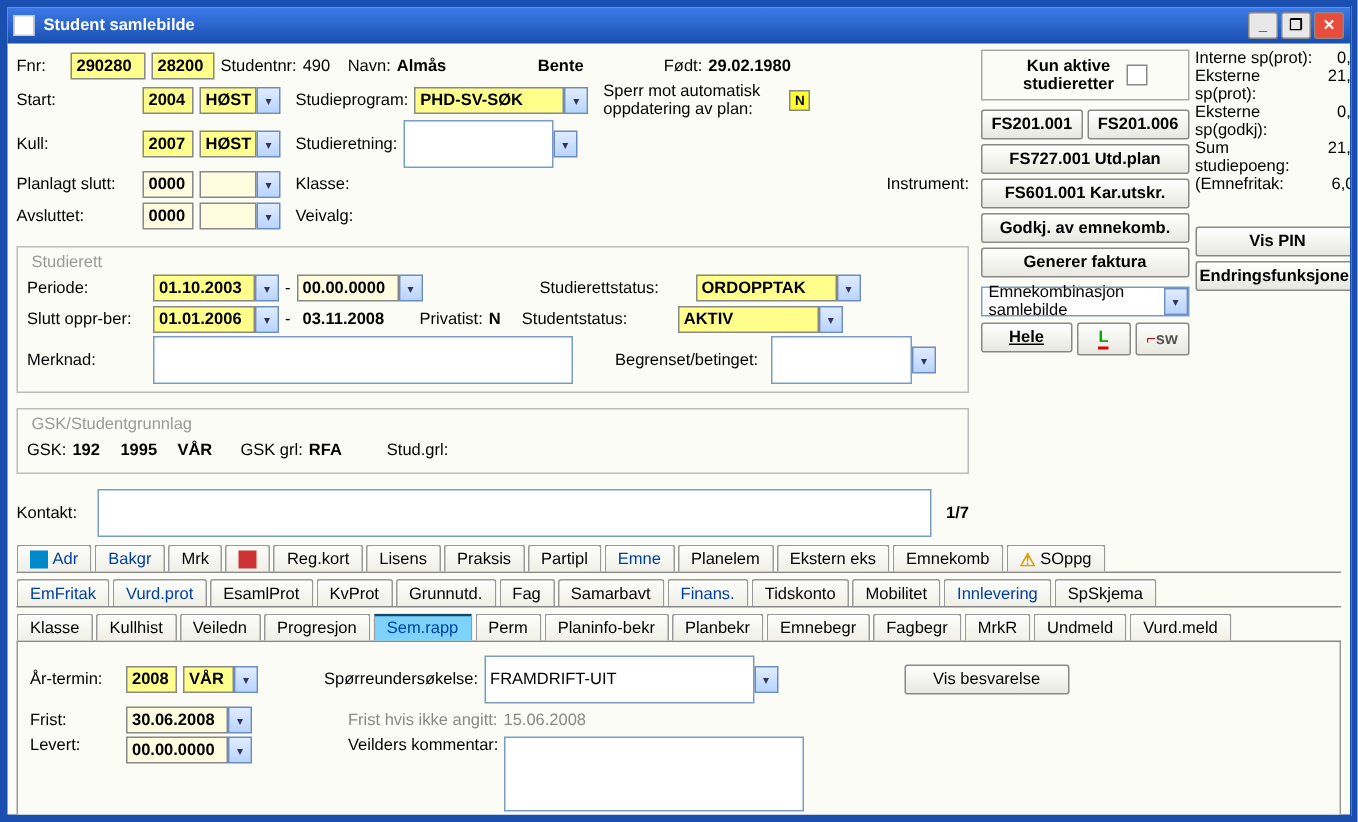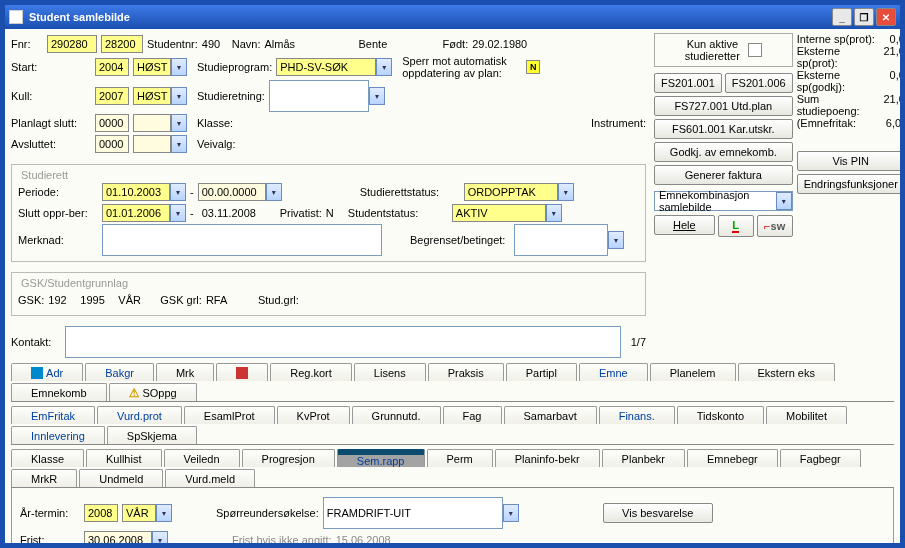--- a/index.html
+++ b/index.html
@@ -10,36 +10,36 @@
   .winbtn{width:20px;height:18px;background:#e8e8e8;border:1px solid #888;margin-left:2px;border-radius:2px;display:flex;align-items:center;justify-content:center;cursor:pointer;color:#000;font-weight:bold;font-size:10px}
   .close{background:#e84d3c;color:#fff}
   .content{flex:1;padding:4px 6px;display:flex;flex-direction:column;overflow:hidden}
   .row{display:flex;align-items:center;gap:4px;margin:1px 0;min-height:20px}
   .lbl{color:#000}
   .fld{background:#fffce0;border:1px solid #888;padding:1px 3px;height:18px;display:inline-flex;align-items:center}
   .yellow{background:#ffff8c}
   .dd{width:16px;height:18px;background:linear-gradient(#e0ecff,#b8d4ff);border:1px solid #6a8cc0;display:inline-flex;align-items:center;justify-content:center;cursor:pointer;font-size:8px;color:#335}
   .fldwrap{display:inline-flex;align-items:center}
   .txt{background:#fff;border:1px solid #7a9cc0;height:18px;padding:15px 3px;display:inline-flex;align-items:center}
-  .bold{font-weight:normal}
+  .bold{font-weight:bold}
   .top{display:flex;gap:8px}
   .leftcol{flex:1}
   .rightcol{width:240px;display:flex;gap:4px}
   .kun{border:1px solid #aaa;padding:4px;text-align:center}
   .stats{font-size:10px}
   .stats .r{display:flex;justify-content:space-between;gap:6px}
   .btngrid{display:flex;flex-direction:column;gap:3px;margin-top:6px}
   .btnrow{display:flex;gap:3px}
   .btn{background:linear-gradient(#fff,#e8e8e0);border:1px solid #888;border-radius:2px;padding:2px 6px;height:20px;cursor:pointer;display:inline-flex;align-items:center;justify-content:center;white-space:nowrap;font-size:11px}
   .fieldset{border:1px solid #bbb;padding:4px 6px;margin:10px 0}
   .fieldset .legend{color:#999;font-size:11px;margin-top:-10px;background:#fcfcf6;display:inline-block;padding:0 3px}
   .tabbar{display:flex;flex-wrap:wrap;gap:2px;border-bottom:1px solid #888;margin-top:4px}
-  .tab{background:linear-gradient(#fdfdfb,#f0f0e8);border:1px solid #999;border-bottom:none;padding:2px 19px;height:18px;cursor:pointer;display:inline-flex;align-items:center;color:#0040a0;border-radius:2px 2px 0 0;font-size:11px}
+  .tab{background:linear-gradient(#fdfdfb,#f0f0e8);border:1px solid #999;border-bottom:none;padding:2px 8px;height:18px;cursor:pointer;display:inline-flex;align-items:center;color:#0040a0;border-radius:2px 2px 0 0;font-size:11px}
   .tab.k{color:#000}
-  .tab.active{background:#a3a3a3;border-top:6px solid #0c4a6e}
+  .tab.active{background:#7dd3fc;border-top:2px solid #0c4a6e}
   .tabbody{border:1px solid #999;border-top:none;padding:8px;flex:1;background:#fcfcf6}
   .check{width:14px;height:14px;border:1px solid #888;background:#fff;display:inline-block}
   .sbox{background:#ffff30;border:1px solid #888;width:14px;height:14px;display:inline-flex;align-items:center;justify-content:center;font-size:9px;font-weight:bold}
   .gray{color:#888}
   .warn{color:#d9a000;font-weight:bold;font-size:12px}
   .longsel{display:flex;align-items:center;border:1px solid #7a9cc0;background:#fff;height:20px;flex:1}
   .iconbtn{width:36px;height:22px;border:1px solid #888;background:linear-gradient(#fff,#e8e8e0);display:inline-flex;align-items:center;justify-content:center;cursor:pointer;border-radius:2px}
 </style>
 </head>
 <body>

